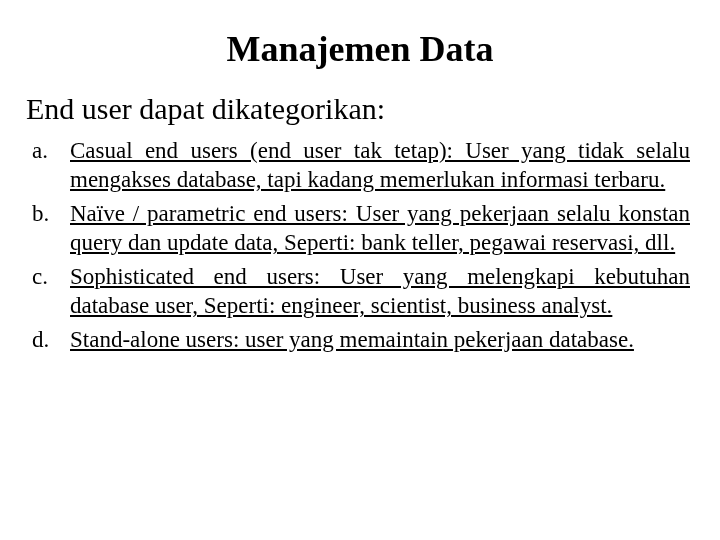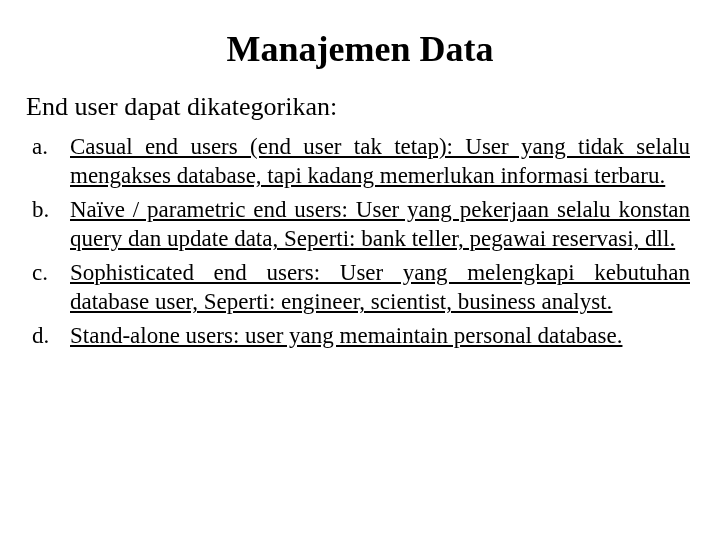--- a/index.html
+++ b/index.html
@@ -18,21 +18,21 @@
     box-sizing: border-box;
   }
   .title {
     font-weight: bold;
     font-size: 36px;
     text-align: center;
     padding-top: 28px;
     padding-bottom: 18px;
   }
   .subheading {
-    font-size: 26px;
+    font-size: 30px;
     padding: 4px 14px 10px 26px;
   }
   .list {
     padding: 0 30px 0 30px;
   }
   .item {
     display: flex;
     font-size: 23px;
     line-height: 1.28;
     text-align: justify;
@@ -63,16 +63,16 @@
     <div class="item">
       <div class="marker">b.</div>
       <div class="text">Naïve / parametric end users: User yang pekerjaan selalu konstan query dan update data, Seperti: bank teller, pegawai reservasi, dll.</div>
     </div>
     <div class="item">
       <div class="marker">c.</div>
       <div class="text">Sophisticated end users: User yang melengkapi kebutuhan database user, Seperti: engineer, scientist, business analyst.</div>
     </div>
     <div class="item">
       <div class="marker">d.</div>
-      <div class="text">Stand-alone users: user yang memaintain personal database.</div>
+      <div class="text">Stand-alone users: user yang memaintain pekerjaan database.</div>
     </div>
   </div>
 </div>
 
 </body></html>

